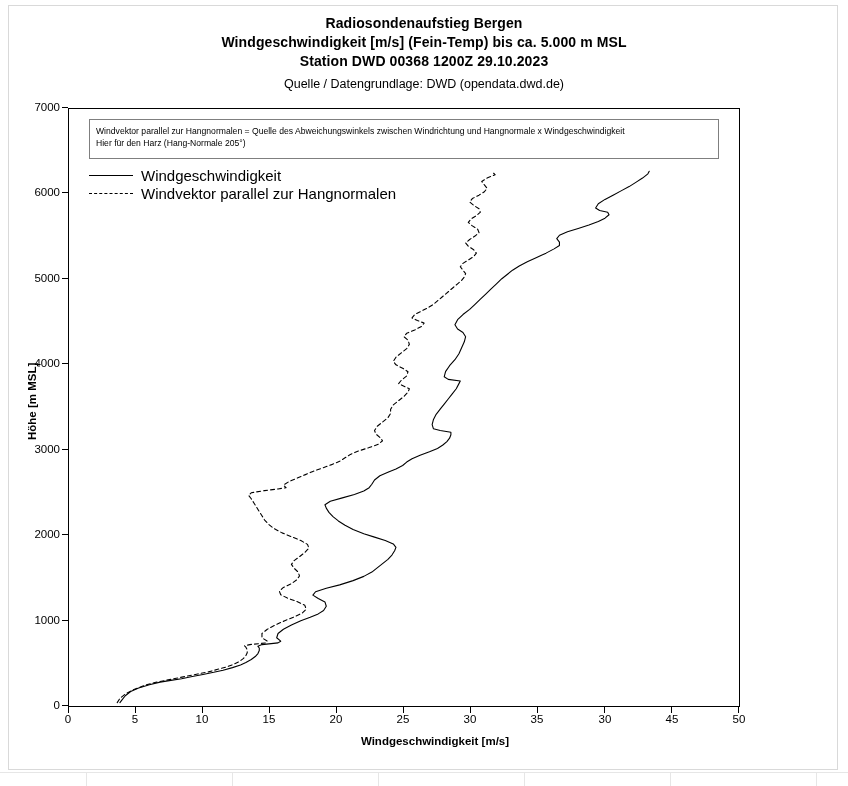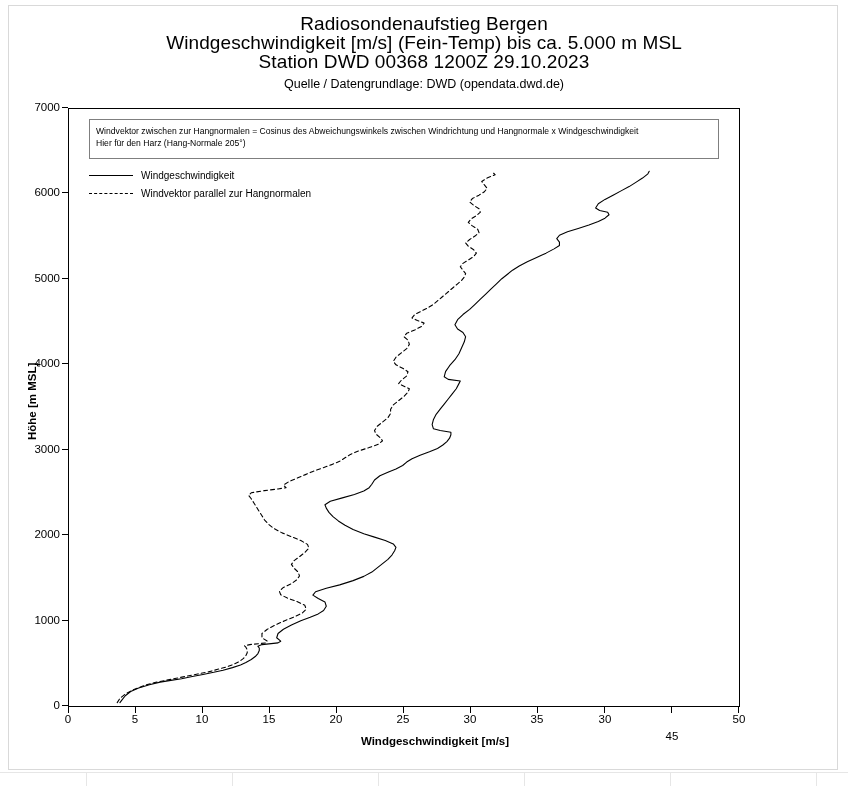--- a/index.html
+++ b/index.html
@@ -57,22 +57,22 @@
   }
 
   .title-block {
     position: absolute;
     left: 0;
     top: 14px;
     width: 848px;
     text-align: center;
   }
   .title-line {
-    font-size: 19px;
-    font-weight: normal;
+    font-size: 14px;
+    font-weight: bold;
     line-height: 19px;
     letter-spacing: 0.1px;
   }
   .subtitle-line {
     font-size: 12.5px;
     font-weight: normal;
     line-height: 20px;
     margin-top: 3px;
   }
 
@@ -175,21 +175,21 @@
     height: 0;
     border-top: 1px solid #000000;
   }
   .legend-swatch.dashed {
     border-top: 1px dashed #000000;
   }
   .legend-label {
     position: absolute;
     left: 52px;
     top: 0;
-    font-size: 10px;
+    font-size: 15px;
     line-height: 18px;
     white-space: nowrap;
   }
 </style>
 </head>
 <body>
 
 <div id="page">
   <div id="sheet"></div>
 
@@ -222,21 +222,21 @@
 
   <div class="tick-label-x" style="left:48px; top:713px;">0</div>
   <div class="tick-label-x" style="left:115px; top:713px;">5</div>
   <div class="tick-label-x" style="left:182px; top:713px;">10</div>
   <div class="tick-label-x" style="left:249px; top:713px;">15</div>
   <div class="tick-label-x" style="left:316px; top:713px;">20</div>
   <div class="tick-label-x" style="left:383px; top:713px;">25</div>
   <div class="tick-label-x" style="left:450px; top:713px;">30</div>
   <div class="tick-label-x" style="left:517px; top:713px;">35</div>
   <div class="tick-label-x" style="left:585px; top:713px;">30</div>
-  <div class="tick-label-x" style="left:652px; top:713px;margin-top:17px;">45</div>
+  <div class="tick-label-x" style="left:652px; top:713px;">45</div>
   <div class="tick-label-x" style="left:719px; top:713px;">50</div>
 
   <div class="tick-mark-x" style="left:68px; top:707px;"></div>
   <div class="tick-mark-x" style="left:135px; top:707px;"></div>
   <div class="tick-mark-x" style="left:202px; top:707px;"></div>
   <div class="tick-mark-x" style="left:269px; top:707px;"></div>
   <div class="tick-mark-x" style="left:336px; top:707px;"></div>
   <div class="tick-mark-x" style="left:403px; top:707px;"></div>
   <div class="tick-mark-x" style="left:470px; top:707px;"></div>
   <div class="tick-mark-x" style="left:537px; top:707px;"></div>
@@ -247,21 +247,21 @@
   <div class="axis-title-x" style="left:0; top:735px;margin-left:11px;">Windgeschwindigkeit [m/s]</div>
 
   <div id="plot">
     <div id="plot-inner">
       <svg class="curves" id="curves" viewBox="0 0 670 597" preserveAspectRatio="none">
           <path d="M50.92 593.59 L53.60 590.18 L56.28 586.77 L61.64 582.50 L69.68 579.09 L80.40 575.68 L91.12 573.12 L101.84 571.41 L112.56 569.71 L123.28 567.58 L134.00 565.44 L144.72 563.31 L154.10 561.18 L163.48 558.62 L171.52 556.06 L176.88 553.50 L182.24 550.52 L186.26 547.53 L188.94 544.55 L190.28 541.56 L190.28 539.01 L188.94 537.30 L192.96 535.59 L209.04 533.89 L211.72 532.18 L207.70 528.77 L209.04 524.51 L214.40 520.24 L222.44 515.98 L231.82 511.71 L241.20 508.30 L249.24 504.89 L254.60 501.48 L257.28 497.22 L255.94 492.95 L249.24 489.54 L243.88 486.13 L246.56 482.72 L257.28 479.31 L270.68 475.89 L284.08 471.63 L294.80 467.37 L302.84 463.10 L308.20 458.84 L313.56 454.57 L318.92 450.31 L322.94 446.04 L325.62 441.78 L326.96 438.37 L324.28 434.96 L316.24 431.55 L305.52 428.13 L294.80 424.72 L284.08 420.46 L276.04 416.19 L269.34 411.93 L263.98 407.67 L259.96 403.40 L257.28 399.14 L255.94 395.73 L261.30 392.31 L273.36 388.90 L285.42 385.49 L294.80 382.08 L300.16 378.67 L302.84 375.26 L305.52 370.99 L310.88 366.73 L318.92 363.32 L326.96 359.91 L333.66 356.49 L337.68 353.08 L343.04 349.67 L351.08 346.26 L360.46 342.85 L368.50 339.44 L373.86 336.03 L377.88 332.61 L380.56 329.20 L381.90 325.79 L381.90 323.23 L371.18 321.53 L364.48 319.82 L363.14 315.56 L364.48 310.44 L367.16 305.32 L371.18 300.21 L375.20 295.09 L379.22 289.97 L383.24 284.85 L387.26 279.74 L389.94 274.62 L391.28 272.06 L379.22 270.36 L375.20 267.80 L376.54 262.68 L380.56 256.71 L385.92 250.74 L389.94 244.77 L392.62 238.80 L395.30 232.83 L396.64 227.71 L393.96 223.45 L388.60 220.04 L385.92 215.77 L388.60 210.66 L393.96 205.54 L400.66 200.42 L406.02 195.30 L411.38 190.19 L416.74 185.07 L422.10 179.95 L427.46 174.84 L432.82 169.72 L438.18 165.45 L443.54 161.19 L450.24 156.93 L458.28 152.66 L467.66 148.40 L477.04 144.13 L485.08 139.87 L490.44 136.46 L490.44 133.05 L487.76 129.63 L490.44 126.22 L498.48 122.81 L509.20 119.40 L519.92 115.99 L529.30 112.58 L536.00 109.17 L540.02 105.75 L538.68 103.20 L530.64 101.49 L526.62 98.93 L529.30 94.67 L536.00 90.40 L544.04 86.14 L552.08 81.87 L560.12 77.61 L566.82 73.35 L573.52 69.08 L578.88 64.82 L580.22 62.26" fill="none" stroke="#000000" stroke-width="1.1" stroke-linejoin="round" stroke-linecap="round"></path>
           <path d="M48.24 593.59 L50.92 589.32 L56.28 585.06 L64.32 580.80 L75.04 576.53 L85.76 573.55 L96.48 571.41 L107.20 569.28 L117.92 567.15 L128.64 565.02 L139.36 562.89 L148.74 560.33 L158.12 557.77 L164.82 555.21 L170.18 552.65 L174.20 549.67 L176.88 546.68 L178.22 543.70 L178.22 540.71 L176.88 538.15 L175.54 536.87 L180.90 535.59 L196.98 533.89 L198.32 532.18 L192.96 528.77 L192.96 524.51 L198.32 520.24 L206.36 515.98 L215.74 511.71 L225.12 507.88 L233.16 504.04 L237.18 500.20 L235.84 496.36 L227.80 492.52 L218.42 489.11 L211.72 485.70 L210.38 482.29 L214.40 478.45 L222.44 474.62 L227.80 470.78 L230.48 466.94 L229.14 463.10 L225.12 459.26 L222.44 455.43 L225.12 451.59 L230.48 447.75 L235.84 443.49 L239.86 439.22 L238.52 435.38 L231.82 431.55 L222.44 427.71 L213.06 423.87 L205.02 419.61 L199.66 415.34 L195.64 411.08 L192.96 406.81 L190.28 402.55 L187.60 398.28 L184.92 394.02 L182.24 389.76 L179.56 386.34 L182.24 383.79 L195.64 381.65 L209.04 379.95 L217.08 378.67 L214.40 376.11 L219.76 372.70 L227.80 369.29 L235.84 365.88 L243.88 362.46 L253.26 359.05 L262.64 355.64 L270.68 352.23 L276.04 348.82 L281.40 345.41 L289.44 342.00 L300.16 338.58 L309.54 335.17 L313.56 331.76 L310.88 328.35 L306.86 324.94 L305.52 321.53 L308.20 317.26 L313.56 313.00 L318.92 308.73 L321.60 304.47 L321.60 300.21 L324.28 295.94 L329.64 291.68 L335.00 287.41 L339.02 283.15 L340.36 279.74 L335.00 277.18 L329.64 274.62 L332.32 271.21 L337.68 266.94 L339.02 262.68 L333.66 259.27 L326.96 255.86 L324.28 252.45 L326.96 248.18 L332.32 243.92 L337.68 239.65 L340.36 235.39 L339.02 231.12 L335.00 227.71 L337.68 224.30 L345.72 220.89 L352.42 217.48 L355.10 214.07 L348.40 211.51 L343.04 208.95 L345.72 205.54 L352.42 202.13 L359.12 198.72 L364.48 195.30 L368.50 191.89 L372.52 188.48 L376.54 185.07 L380.56 181.66 L384.58 178.25 L388.60 174.84 L392.62 171.42 L395.30 168.01 L396.64 164.60 L393.96 161.19 L391.28 157.78 L393.96 154.37 L399.32 150.96 L404.68 147.54 L407.36 144.13 L404.68 140.72 L399.32 137.31 L396.64 133.90 L400.66 130.49 L406.02 127.08 L410.04 123.66 L408.70 120.25 L403.34 116.84 L399.32 113.43 L402.00 110.02 L407.36 106.61 L411.38 103.20 L410.04 99.78 L404.68 96.37 L400.66 92.96 L403.34 89.55 L410.04 86.14 L415.40 82.73 L418.08 79.32 L415.40 75.90 L412.72 72.49 L418.08 69.08 L426.12 65.67 L423.44 63.11" fill="none" stroke="#000000" stroke-width="1.1" stroke-linejoin="round" stroke-linecap="round" stroke-dasharray="4,3"></path>
         </svg>
 
       <div class="note-box">
-        <div class="note-line">Windvektor zwischen zur Hangnormalen = Cosinus des Abweichungswinkels zwischen Windrichtung und Hangnormale x Windgeschwindigkeit</div>
+        <div class="note-line">Windvektor parallel zur Hangnormalen = Quelle des Abweichungswinkels zwischen Windrichtung und Hangnormale x Windgeschwindigkeit</div>
         <div class="note-line">Hier für den Harz (Hang-Normale 205°)</div>
       </div>
 
       <div class="legend">
         <div class="legend-row">
           <div class="legend-swatch"></div>
           <div class="legend-label">Windgeschwindigkeit</div>
         </div>
         <div class="legend-row">
           <div class="legend-swatch dashed"></div>

